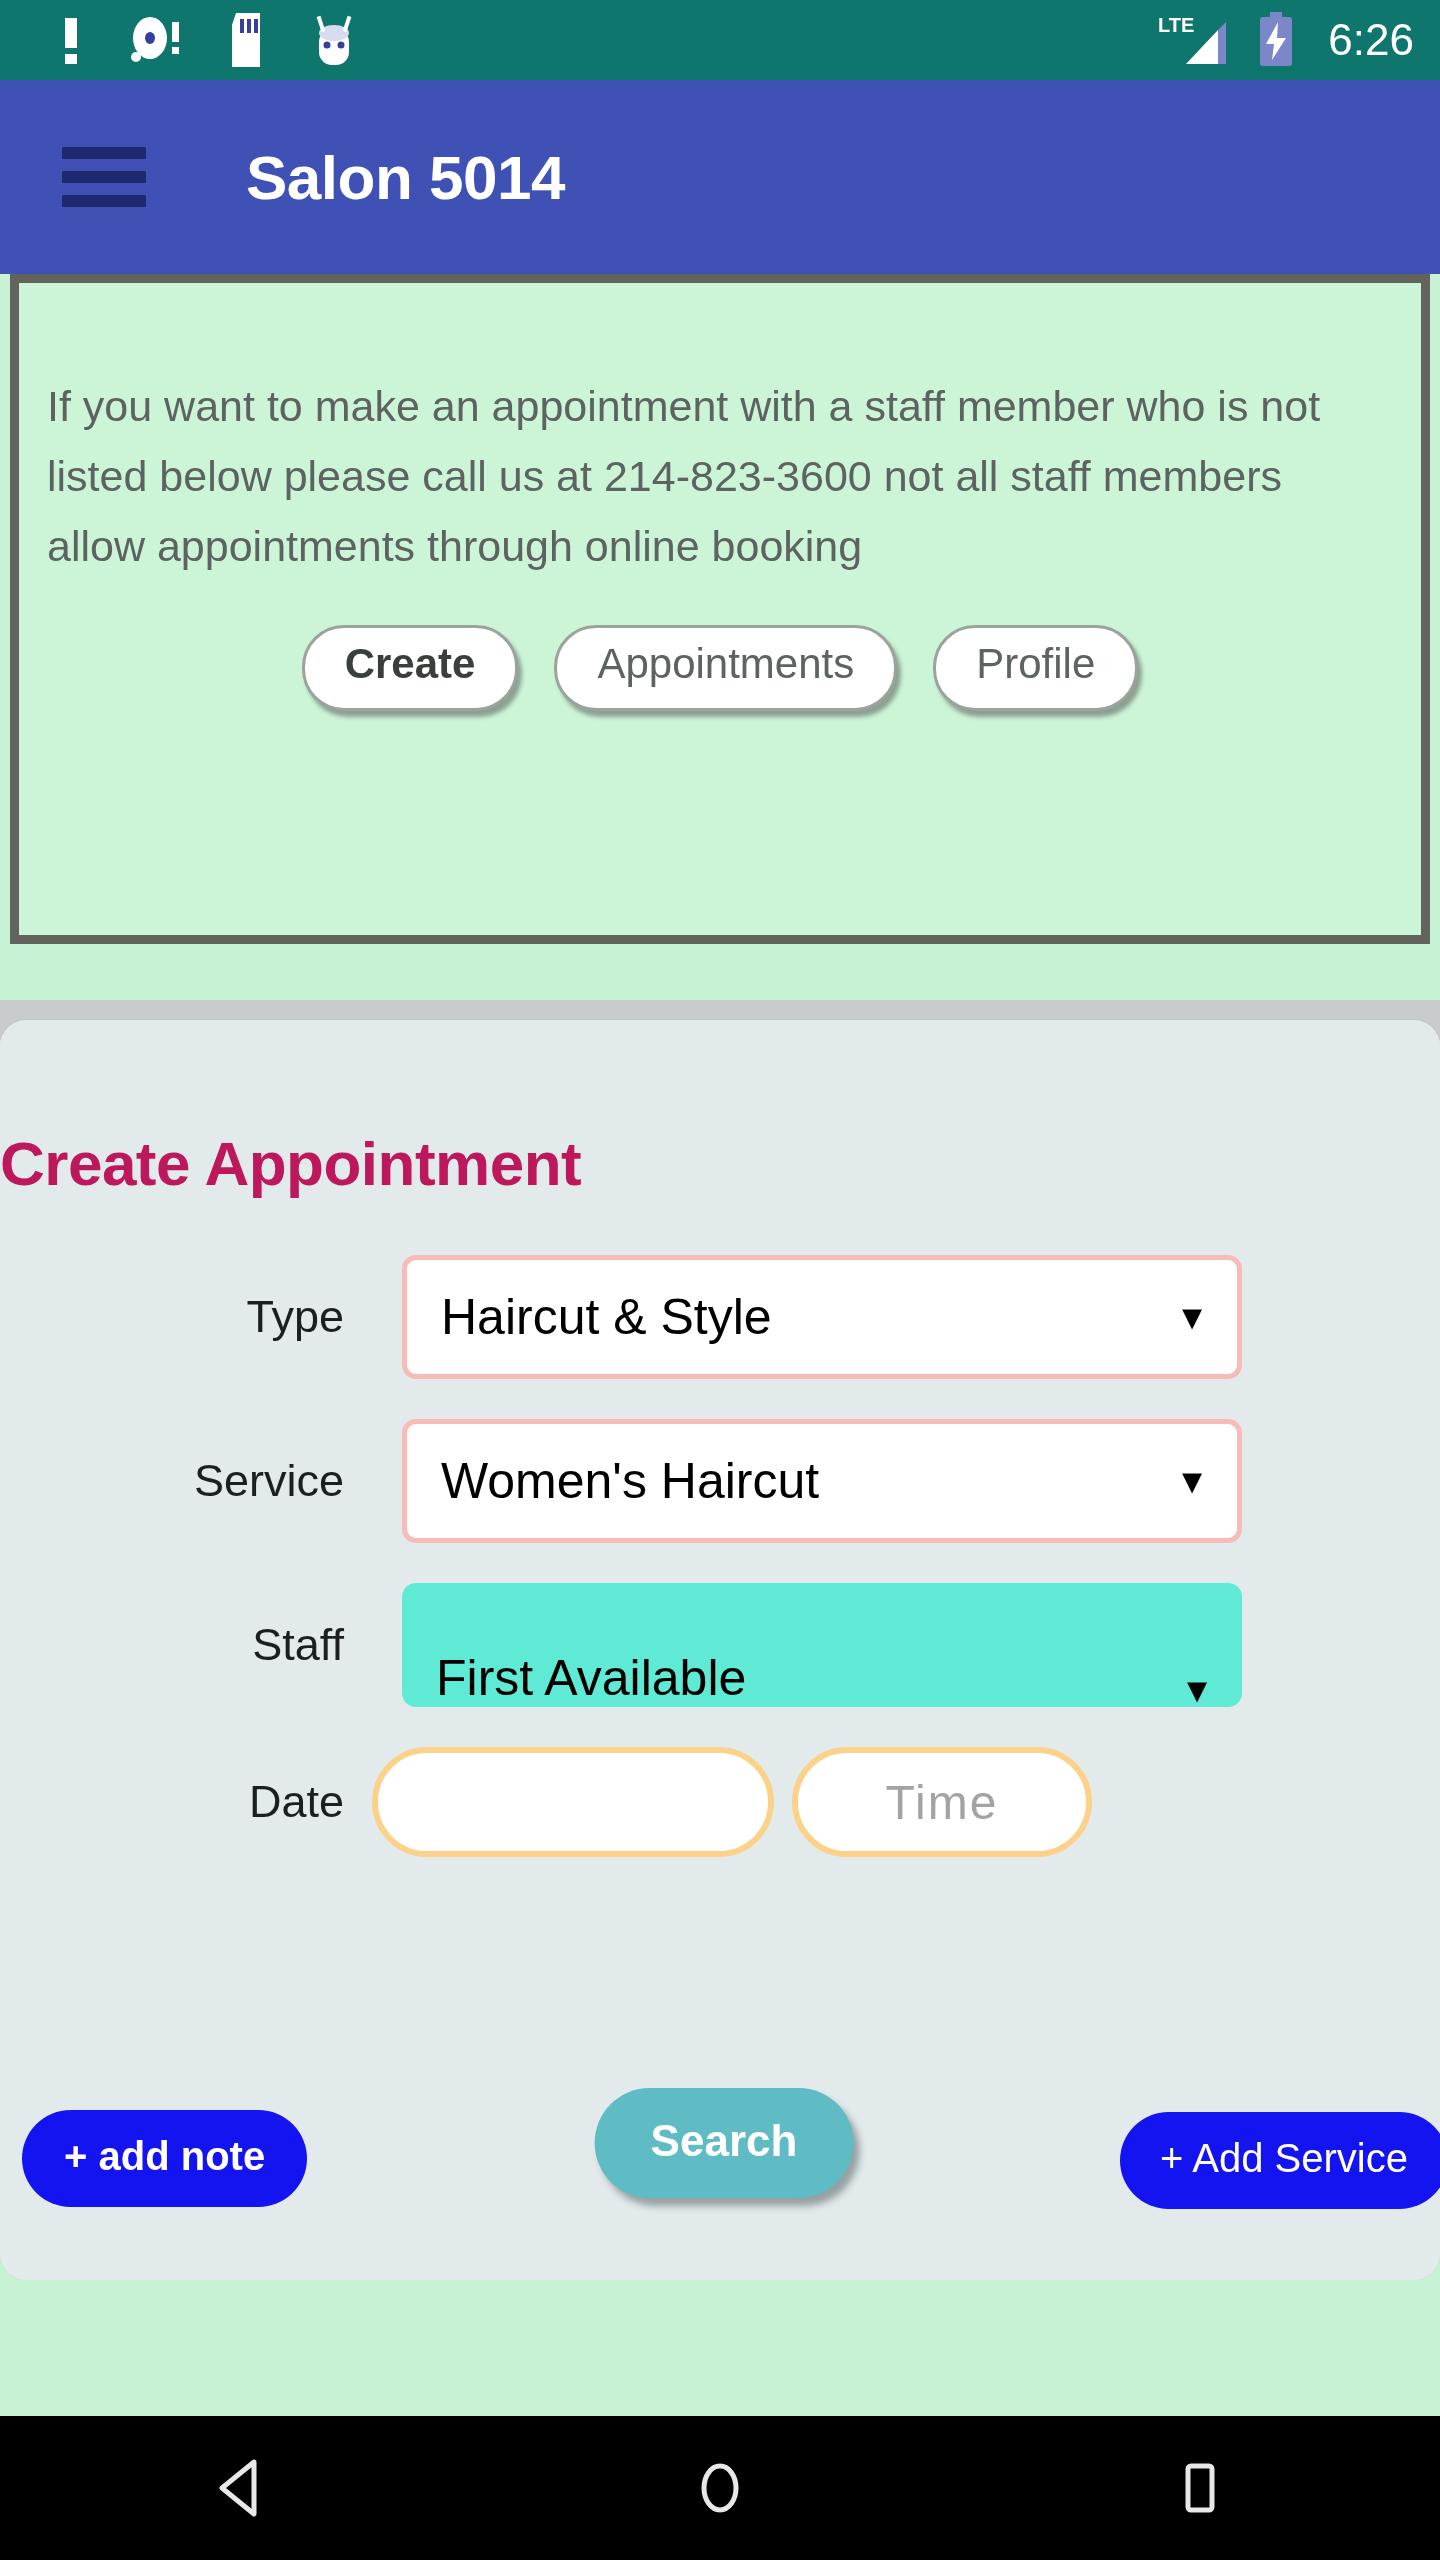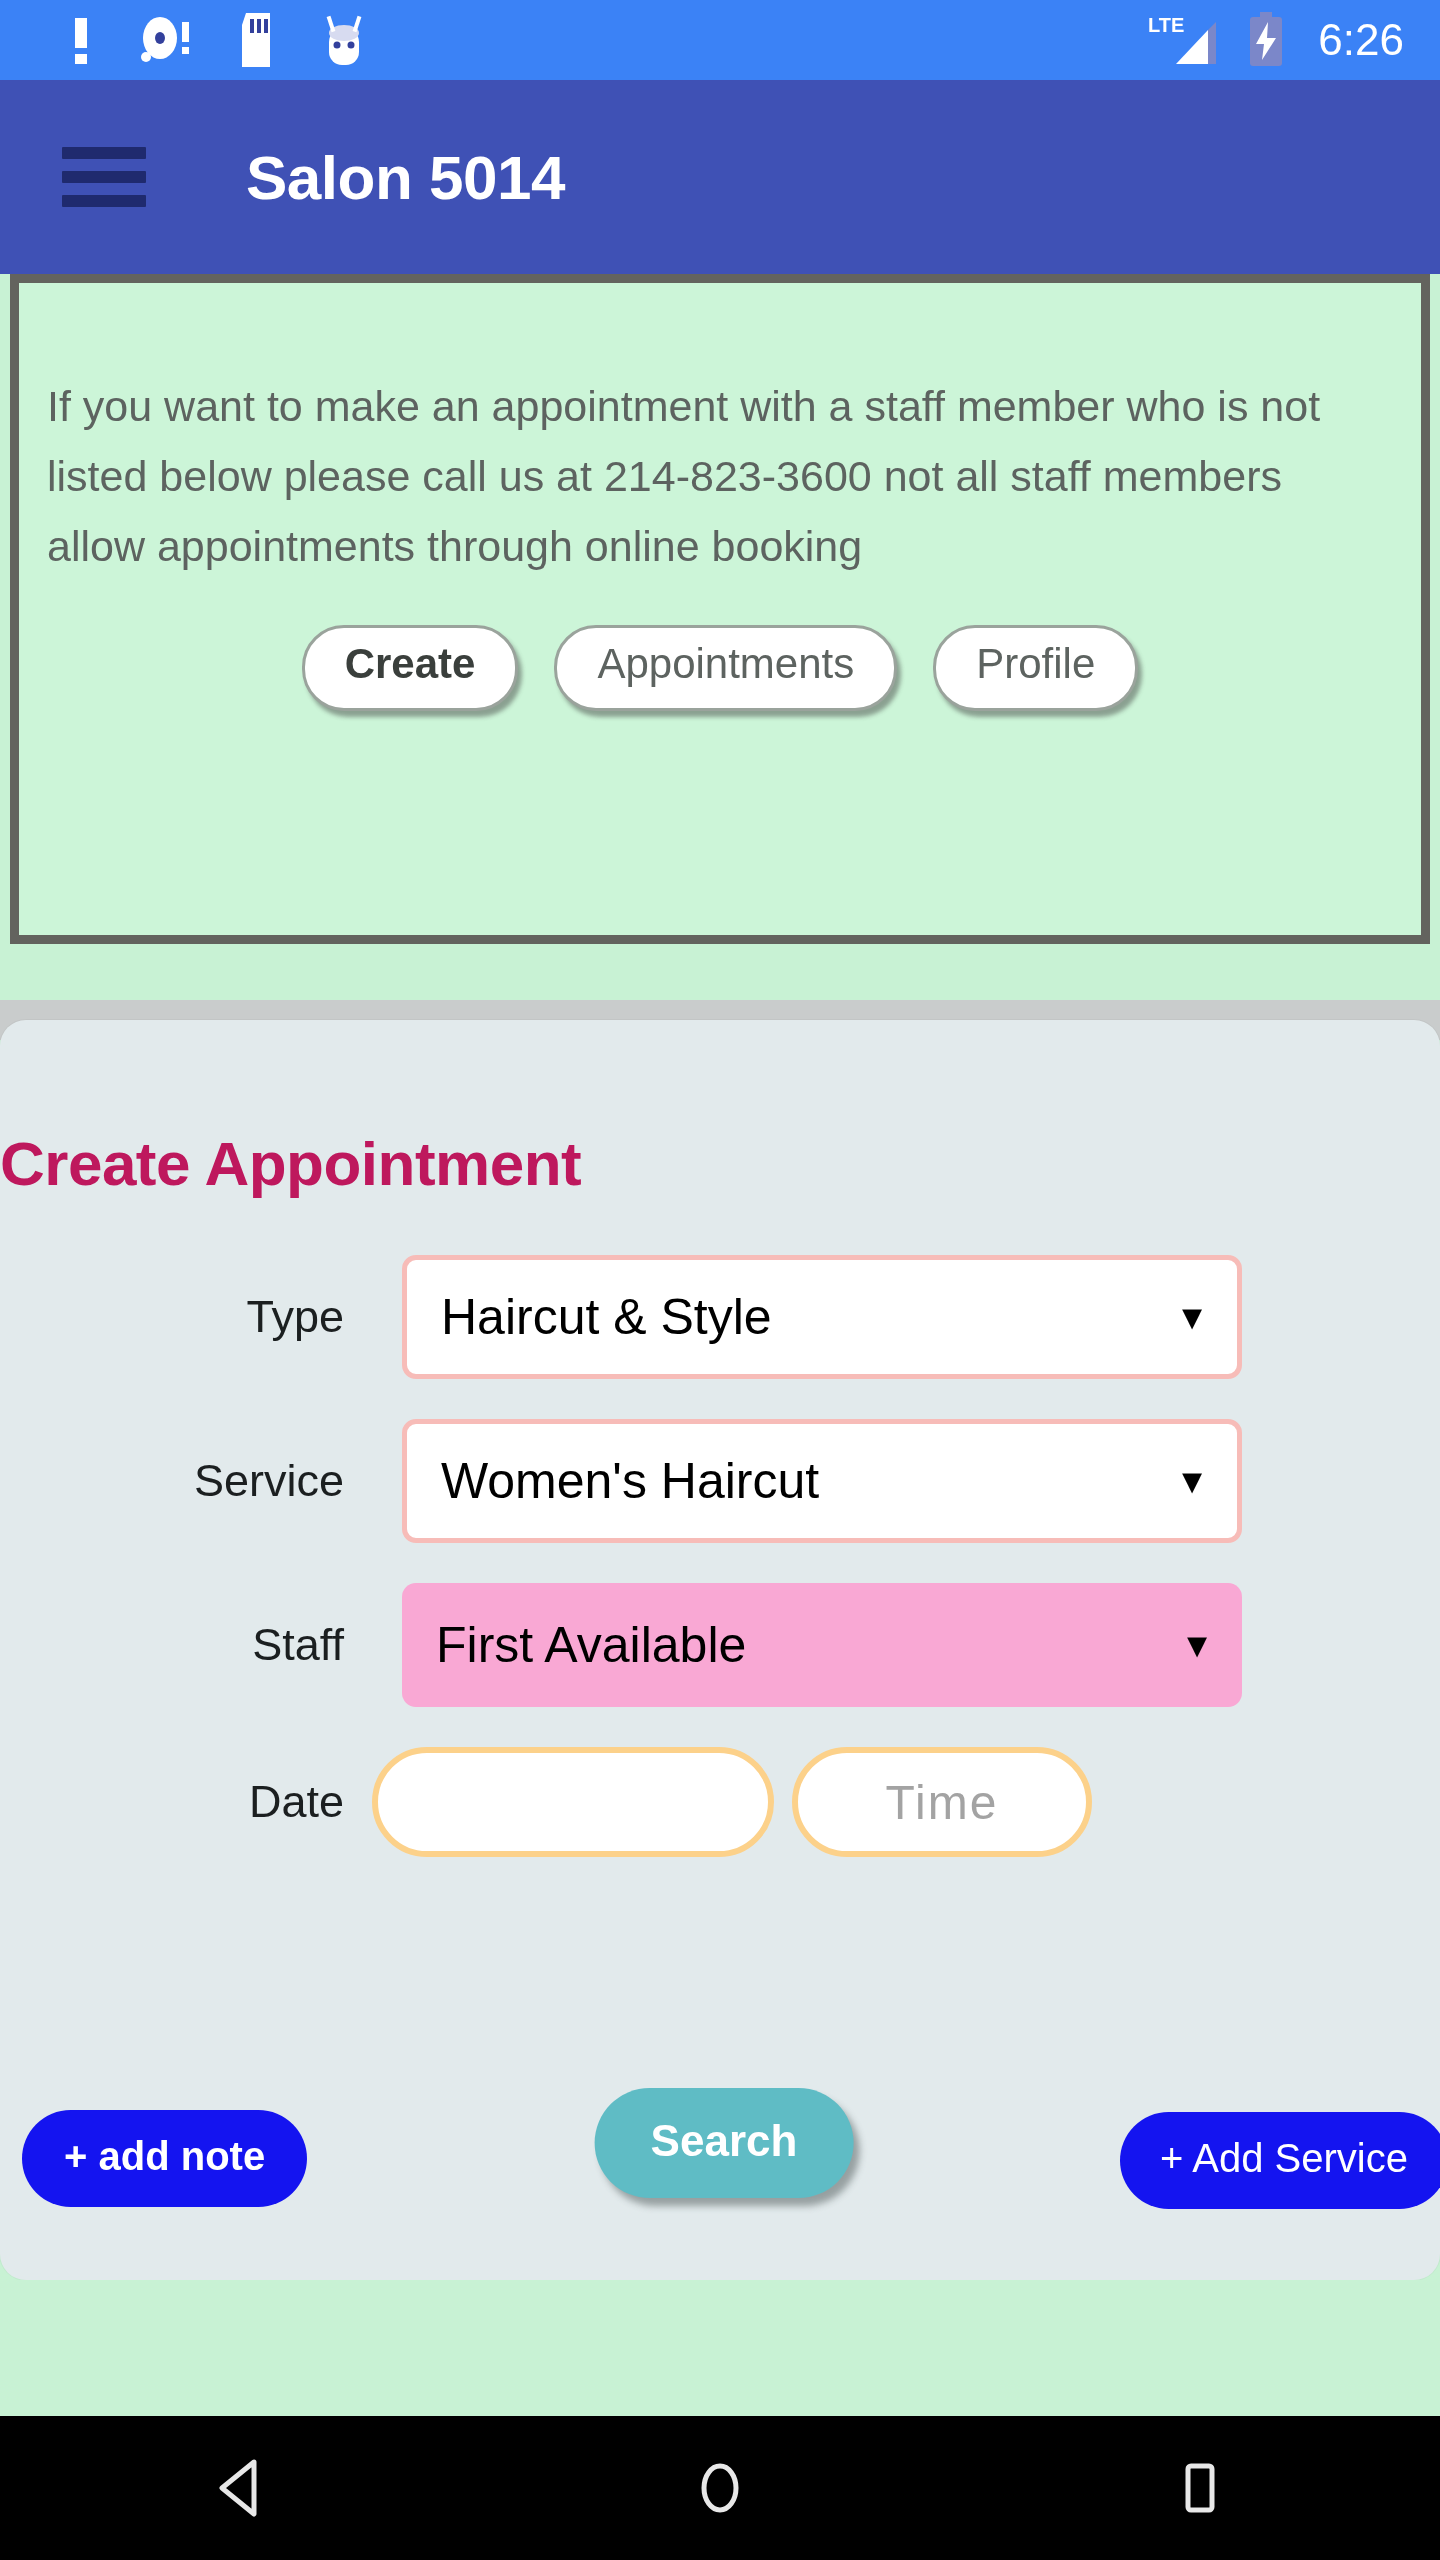--- a/index.html
+++ b/index.html
@@ -7,21 +7,21 @@
     width:1440px; height:2560px;
     font-family:"Liberation Sans", sans-serif;
     background:#c8f2d4;
     overflow:hidden;
   }
   #screen { position:relative; width:1440px; height:2560px; background:#c8f2d4; }
 
   
   .statusbar{
     position:absolute; top:0; left:0; width:1440px; height:80px;
-    background:#3b82f6; display:flex; align-items:center; padding:0 36px;
+    background:#0f766e; display:flex; align-items:center; padding:0 26px;
   }
   .sb-left{ display:flex; align-items:center; gap:42px; margin-left:30px; }
   .sb-right{ margin-left:auto; display:flex; align-items:center; gap:26px; }
   .sb-icon{ display:block; }
   .sb-time{ color:#ffffff; font-size:44px; font-weight:400; letter-spacing:0px; margin-left:6px; }
 
   
   .appbar{
     position:absolute; top:80px; left:0; width:1440px; height:194px;
     background:#3f51b5; display:flex; align-items:center;
@@ -72,21 +72,21 @@
     font-size:45px; color:#1b1f20;
   }
   .control{ position:relative; }
 
   .select{
     width:840px; height:124px; border-radius:14px;
     display:flex; align-items:center; padding:0 34px;
     font-size:50px; color:#000000; cursor:pointer; position:relative;margin-left:30px;
   }
   .select.white{ background:#ffffff; border:5px solid #f7bcb8; }
-  .select.peach{ background:#f9a8d4; border:none; }
+  .select.peach{ background:#5eead4; border:none;align-items:flex-end; }
   .select .caret{ position:absolute; right:28px; font-size:34px; color:#000; line-height:1; }
 
   .datewrap{ display:flex; align-items:flex-end; gap:18px; }
   .date-field{
     width:402px; height:110px; border:6px solid #fcd18a; border-radius:56px;
     background:#ffffff; display:flex; align-items:center; padding:0 34px;
     font-size:48px; color:#000; cursor:text;
   }
   .time-field{
     width:300px; height:110px; border:6px solid #fcd18a; border-radius:56px;

